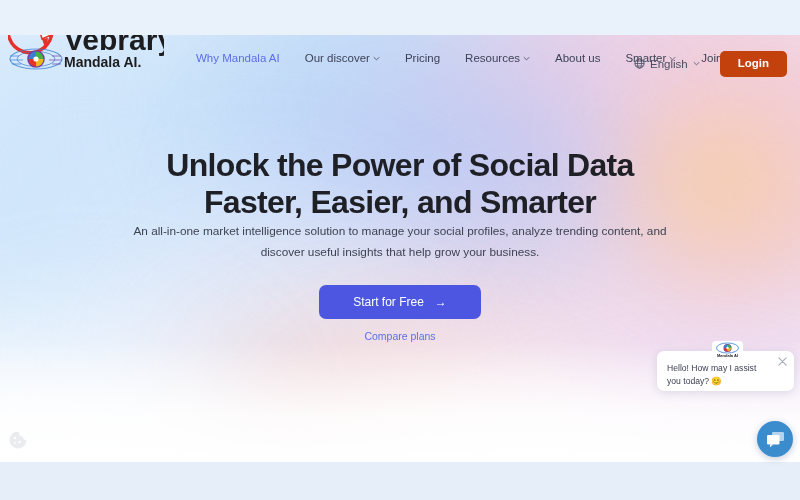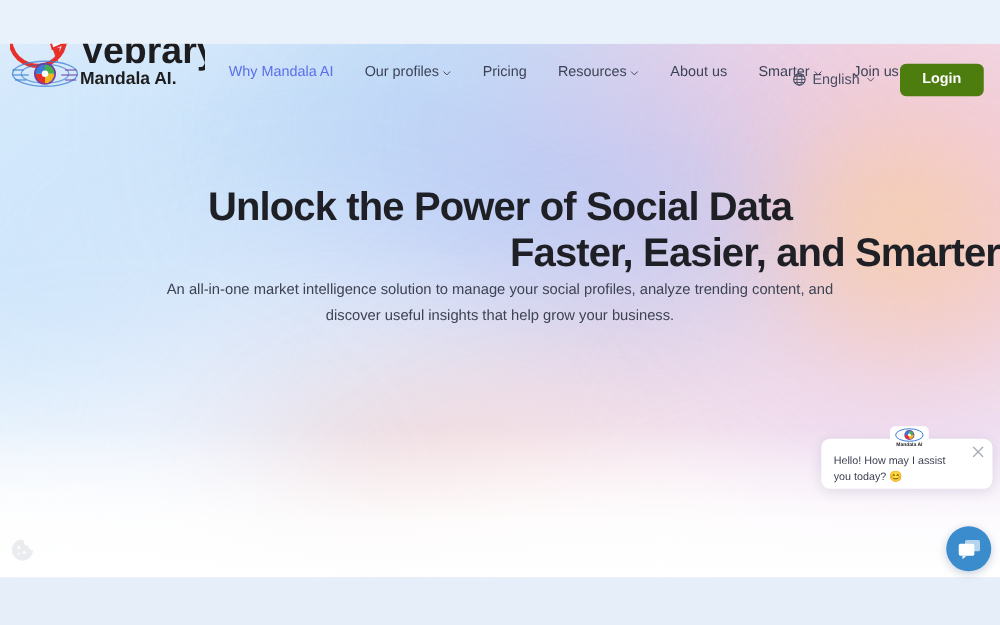--- a/index.html
+++ b/index.html
@@ -67,21 +67,21 @@
   
   .logo {
     position:absolute; left:8px; top:2px;
     width:156px; height:68px;
     z-index:50;
   }
   .logo svg { display:block; }
 
   
   .nav {
-    position:absolute; left:183px; top:52px;
+    position:absolute; left:196px; top:52px;
     display:flex; align-items:center; gap:25px;
     z-index:45;
   }
   .nav-item {
     font-size:11.5px; color:#3d4357; white-space:nowrap;
     display:flex; align-items:center; gap:3px; cursor:pointer;
   }
   .nav-item.active { color:#5c6ee8; }
   .caret { display:inline-block; width:7px; height:7px; }
   .caret svg { display:block; }
@@ -91,36 +91,36 @@
     position:absolute; right:13px; top:51px;
     display:flex; align-items:center; gap:20px;
     z-index:45;
   }
   .lang {
     display:flex; align-items:center; gap:5px;
     font-size:11.5px; color:#4a4f63; cursor:pointer;
   }
   .globe { width:11px; height:11px; display:block; }
   .login-btn {
-    background:#4d7c0f; color:#fff; font-size:11.5px; font-weight:bold;
+    background:#c2410c; color:#fff; font-size:11.5px; font-weight:bold;
     border:none; border-radius:5px;
     padding:7px 18px; cursor:pointer; line-height:1;
   }
 
   
   .hero-content {
     position:absolute; left:0; top:35px; width:800px;
     text-align:center; z-index:30;
   }
   .headline {
     margin-top:112px;
     font-size:32px; line-height:1.16; font-weight:bold;
     letter-spacing:-0.7px; color:#1f2026;
   }
-  .headline .l2 { display:block;text-align:right; }
+  .headline .l2 { display:block; }
   .subhead {
     font-size:11.8px; line-height:1.75; color:#3e4352;
     max-width:540px; margin-left:auto; margin-right:auto;
   }
   .cta-wrap { margin-top:22px; }
   .cta-btn {
     display:inline-flex; align-items:center; justify-content:center; gap:11px;
     background:#4c56e0; color:#fff;
     font-size:12px; border:none; border-radius:7px;
     padding:11px 34px; cursor:pointer; line-height:1;
@@ -229,21 +229,21 @@
       <path d="M2 54 h9 M2 58 h13 M4 62 h9" stroke="#3a7fd5" stroke-width="1.1" opacity=".7" fill="none"></path>
       <path d="M44 54 h9 M41 58 h13 M44 62 h9" stroke="#6f3fa8" stroke-width="1.1" opacity=".7" fill="none"></path>
     </svg>
   </div>
 
   <nav class="nav">
     <div class="nav-item active">
       <span>Why Mandala AI</span>
     </div>
     <div class="nav-item">
-      <span>Our profiles</span>
+      <span>Our discover</span>
       <span class="caret">
         <svg viewBox="0 0 10 10">
             <path d="M1.5 3.5 L5 7 L8.5 3.5" fill="none" stroke="#3d4357" stroke-width="1.1" stroke-linecap="round"></path>
           </svg>
       </span>
     </div>
     <div class="nav-item">
       <span>Pricing</span>
     </div>
     <div class="nav-item">
@@ -288,20 +288,27 @@
     </div>
     <button class="login-btn">Login</button>
   </div>
 
   <div class="hero-content">
     <h1 class="headline">
       <span class="l1">Unlock the Power of Social Data</span>
       <span class="l2">Faster, Easier, and Smarter</span>
     </h1>
     <p class="subhead">An all-in-one market intelligence solution to manage your social profiles, analyze trending content, and discover useful insights that help grow your business.</p>
+    <div class="cta-wrap">
+      <button class="cta-btn">
+        <span>Start for Free</span>
+        <span class="cta-arrow">→</span>
+      </button>
+      <a class="compare">Compare plans</a>
+    </div>
   </div>
 
   <div class="cookie">
     <svg viewBox="0 0 20 20">
       <path d="M10 1.5 a8.5 8.5 0 1 0 8.5 8.5 a3 3 0 0 1 -3.6 -3.4 a3 3 0 0 1 -3.6 -3.6 a8.6 8.6 0 0 0 -1.3 -1.5 Z" fill="#8b93a3"></path>
       <circle cx="7" cy="8" r="1.2" fill="#ffffff"></circle>
       <circle cx="11.5" cy="12" r="1.2" fill="#ffffff"></circle>
       <circle cx="6.8" cy="13" r=".9" fill="#ffffff"></circle>
     </svg>
   </div>

